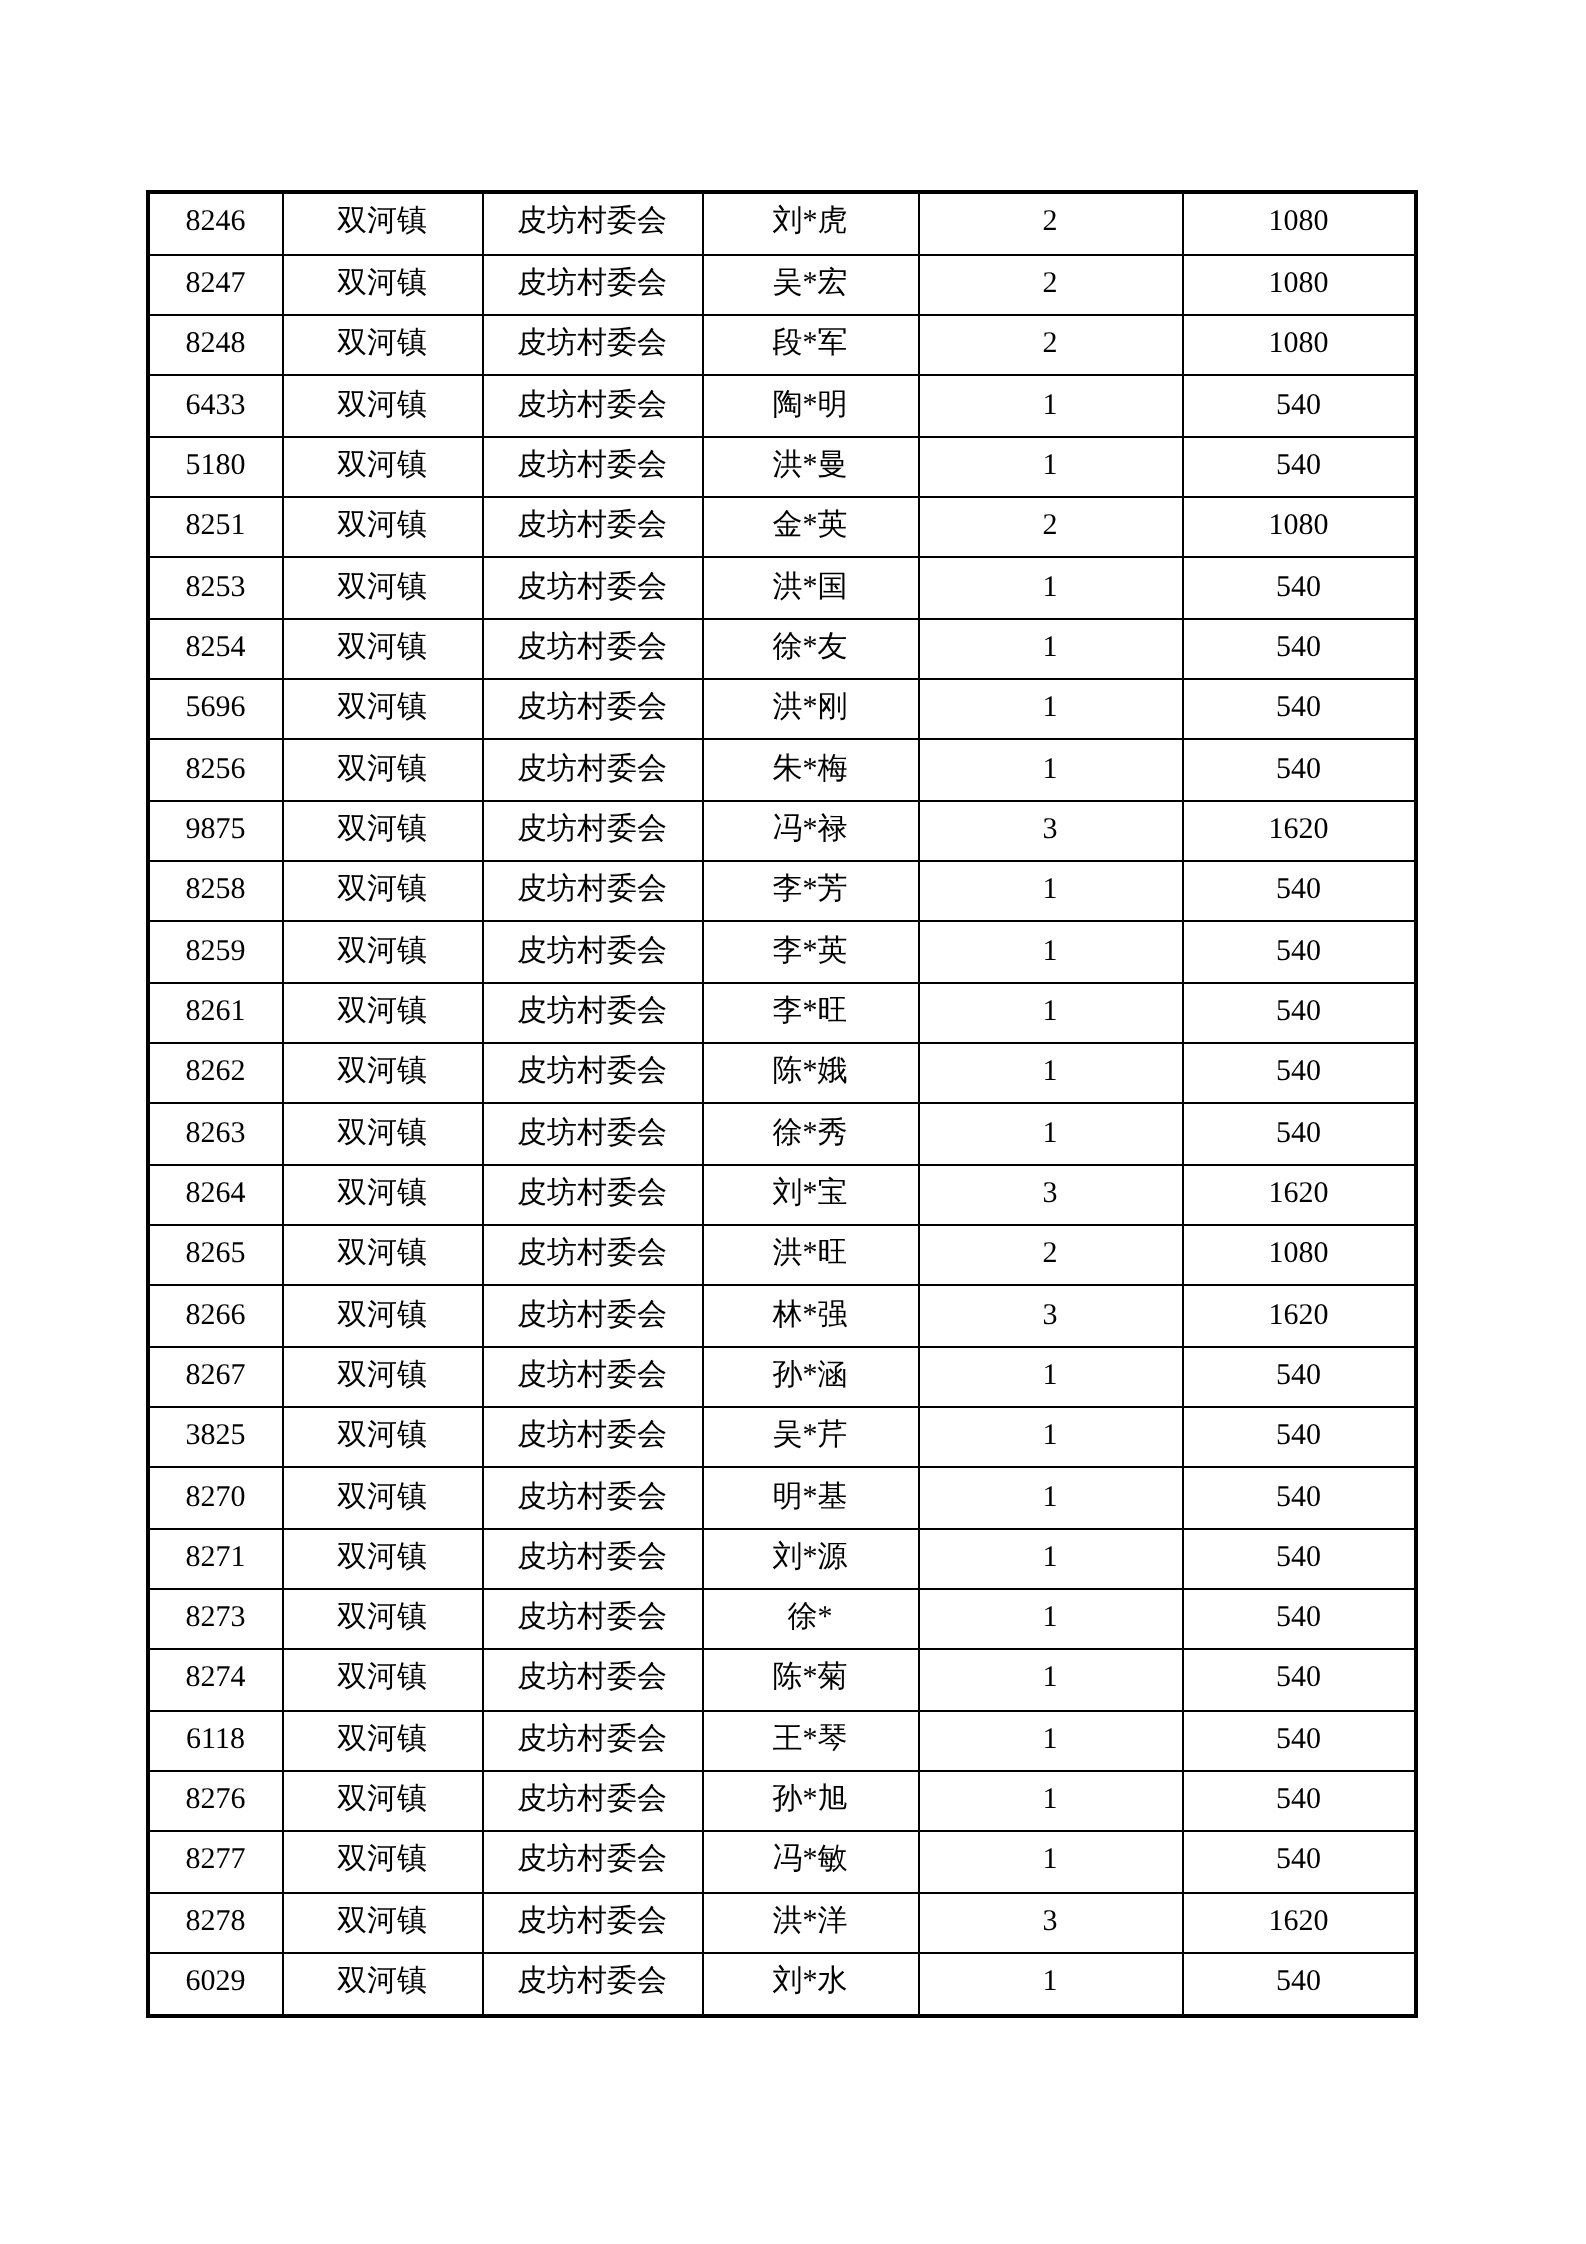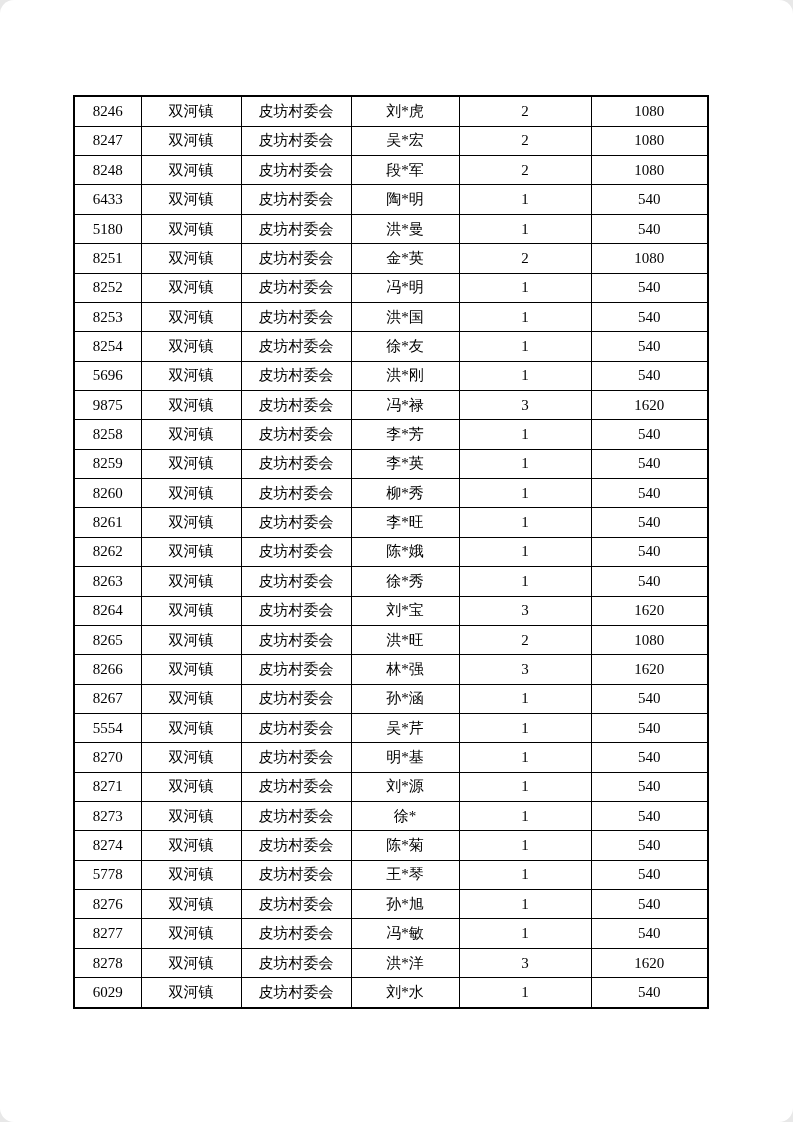--- a/index.html
+++ b/index.html
@@ -7,21 +7,20 @@
     padding: 0;
     background: #e8e8e8;
   }
   .page {
     position: relative;
     width: 793px;
     height: 1122px;
     background: #ffffff;
     margin: 0 auto;
     overflow: hidden;
-    border-radius: 14px;
   }
   .data-table {
     position: absolute;
     left: 73px;
     top: 95px;
     width: 634px;
     height: 914px;
     border-collapse: collapse;
     table-layout: fixed;
     border: 2px solid #000000;
@@ -101,48 +100,48 @@
         </tr>
         <tr>
           <td>8251</td>
           <td>双河镇</td>
           <td>皮坊村委会</td>
           <td>金*英</td>
           <td>2</td>
           <td>1080</td>
         </tr>
         <tr>
-          <td>8252</td>
-          <td>双河镇</td>
-          <td>皮坊村委会</td>
-          <td>冯*明</td>
-          <td>1</td>
-          <td>540</td>
-        </tr>
-        <tr>
           <td>8253</td>
           <td>双河镇</td>
           <td>皮坊村委会</td>
           <td>洪*国</td>
           <td>1</td>
           <td>540</td>
         </tr>
         <tr>
           <td>8254</td>
           <td>双河镇</td>
           <td>皮坊村委会</td>
           <td>徐*友</td>
           <td>1</td>
           <td>540</td>
         </tr>
         <tr>
           <td>5696</td>
           <td>双河镇</td>
           <td>皮坊村委会</td>
           <td>洪*刚</td>
+          <td>1</td>
+          <td>540</td>
+        </tr>
+        <tr>
+          <td>8256</td>
+          <td>双河镇</td>
+          <td>皮坊村委会</td>
+          <td>朱*梅</td>
           <td>1</td>
           <td>540</td>
         </tr>
         <tr>
           <td>9875</td>
           <td>双河镇</td>
           <td>皮坊村委会</td>
           <td>冯*禄</td>
           <td>3</td>
           <td>1620</td>
@@ -157,28 +156,20 @@
         </tr>
         <tr>
           <td>8259</td>
           <td>双河镇</td>
           <td>皮坊村委会</td>
           <td>李*英</td>
           <td>1</td>
           <td>540</td>
         </tr>
         <tr>
-          <td>8260</td>
-          <td>双河镇</td>
-          <td>皮坊村委会</td>
-          <td>柳*秀</td>
-          <td>1</td>
-          <td>540</td>
-        </tr>
-        <tr>
           <td>8261</td>
           <td>双河镇</td>
           <td>皮坊村委会</td>
           <td>李*旺</td>
           <td>1</td>
           <td>540</td>
         </tr>
         <tr>
           <td>8262</td>
           <td>双河镇</td>
@@ -221,21 +212,21 @@
         </tr>
         <tr>
           <td>8267</td>
           <td>双河镇</td>
           <td>皮坊村委会</td>
           <td>孙*涵</td>
           <td>1</td>
           <td>540</td>
         </tr>
         <tr>
-          <td>5554</td>
+          <td>3825</td>
           <td>双河镇</td>
           <td>皮坊村委会</td>
           <td>吴*芹</td>
           <td>1</td>
           <td>540</td>
         </tr>
         <tr>
           <td>8270</td>
           <td>双河镇</td>
           <td>皮坊村委会</td>
@@ -261,21 +252,21 @@
         </tr>
         <tr>
           <td>8274</td>
           <td>双河镇</td>
           <td>皮坊村委会</td>
           <td>陈*菊</td>
           <td>1</td>
           <td>540</td>
         </tr>
         <tr>
-          <td>5778</td>
+          <td>6118</td>
           <td>双河镇</td>
           <td>皮坊村委会</td>
           <td>王*琴</td>
           <td>1</td>
           <td>540</td>
         </tr>
         <tr>
           <td>8276</td>
           <td>双河镇</td>
           <td>皮坊村委会</td>

